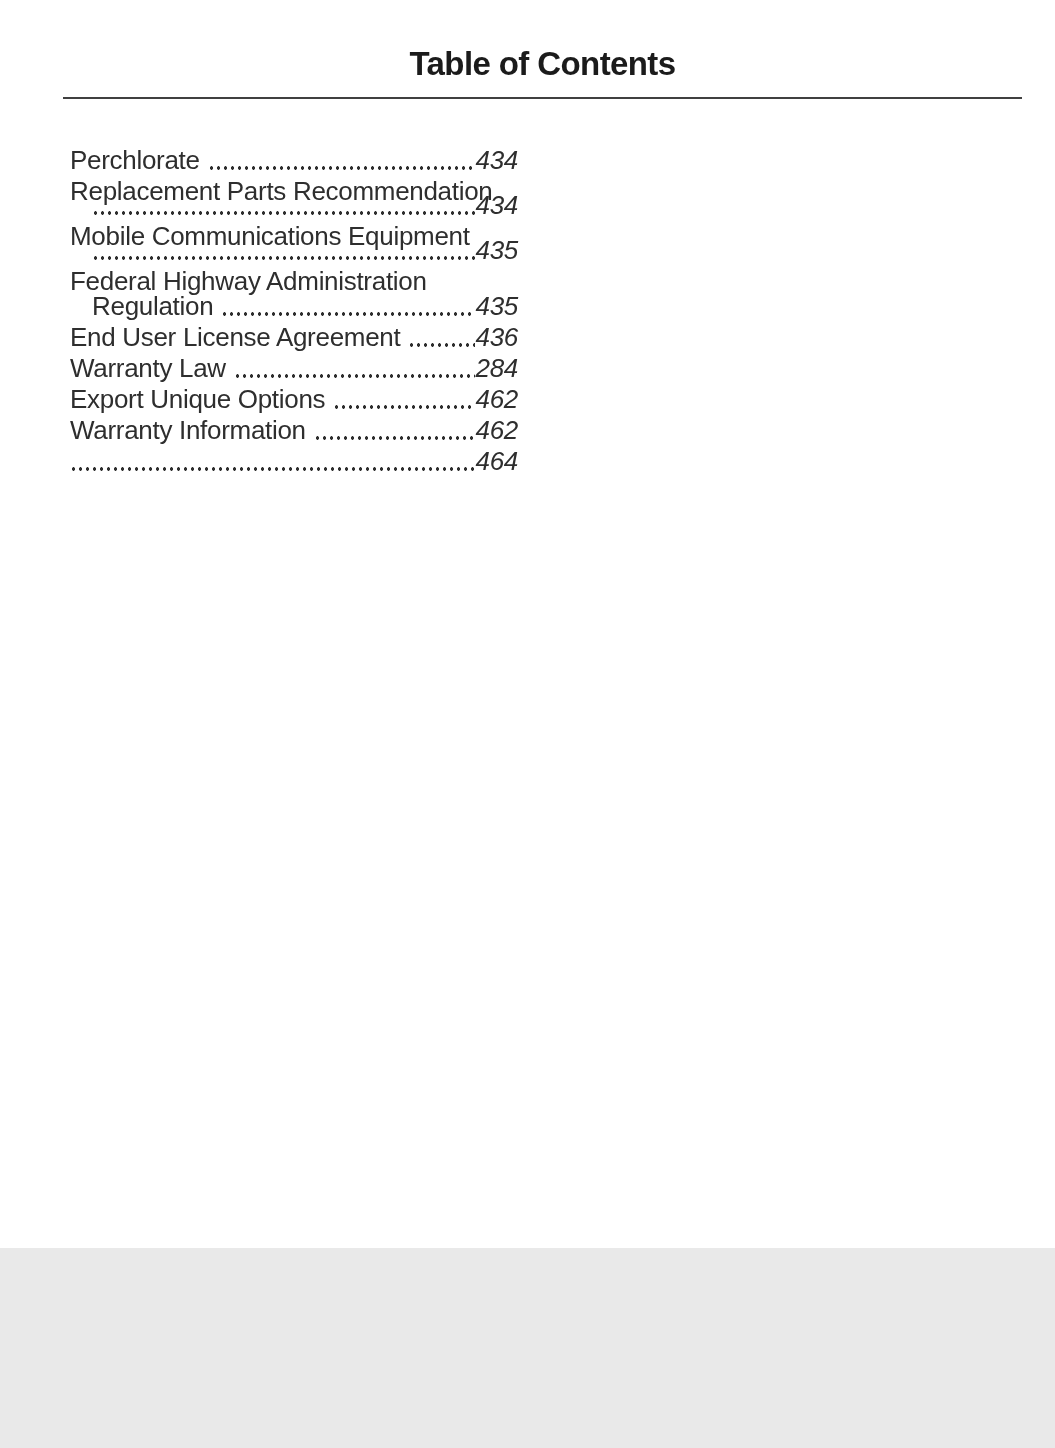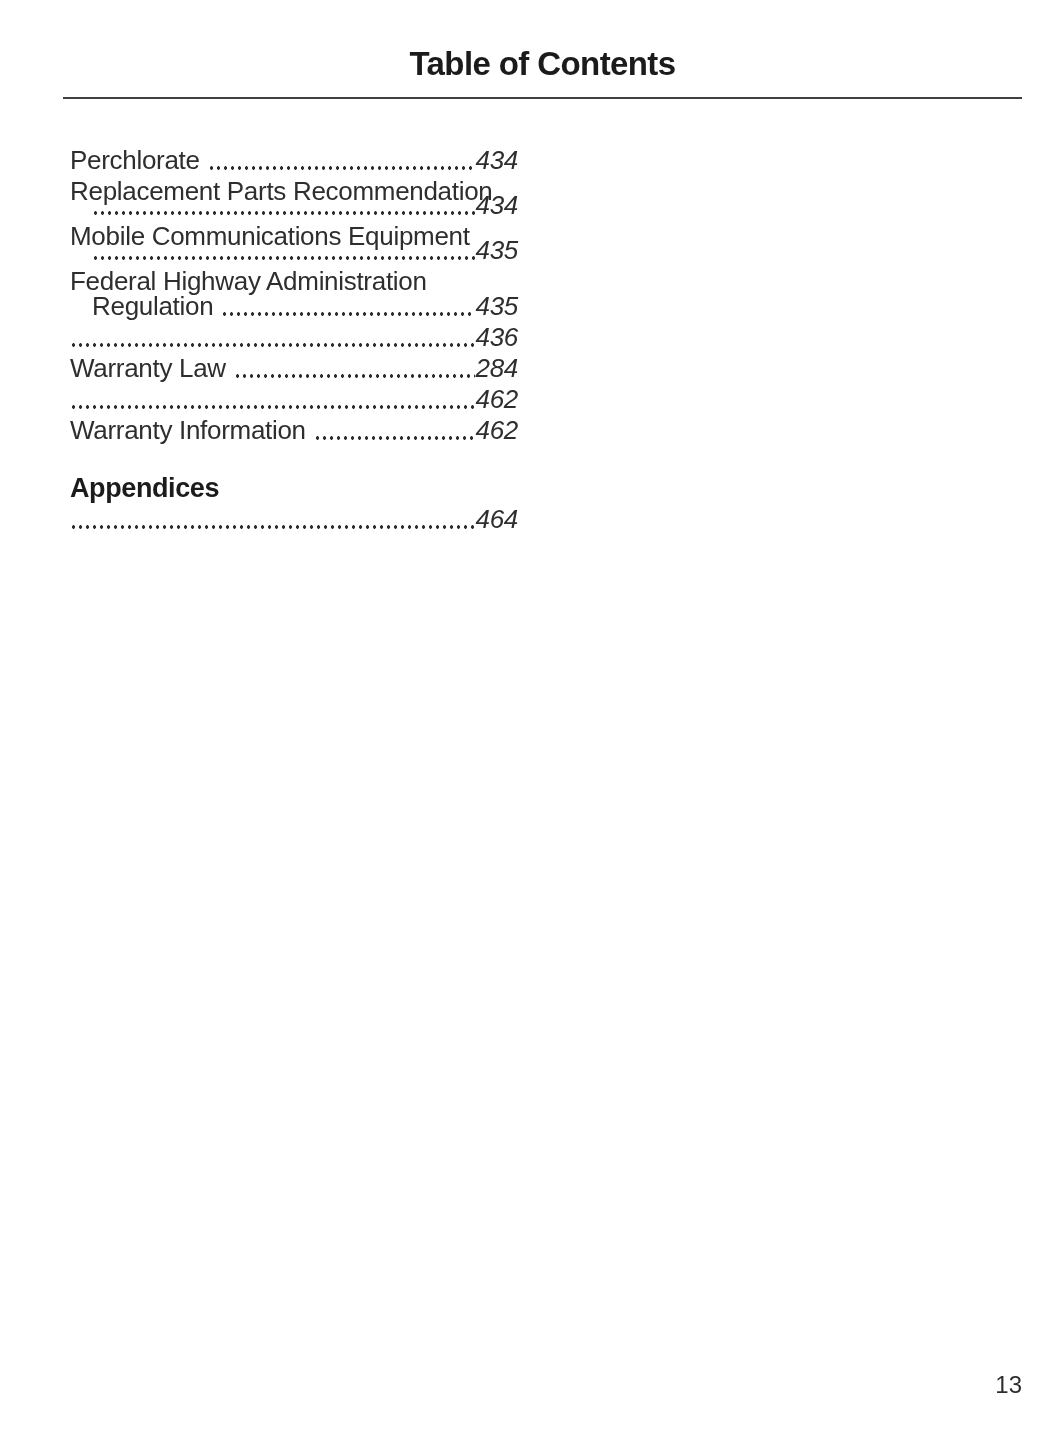--- a/index.html
+++ b/index.html
@@ -5,21 +5,21 @@
   :root{
     --text:#2e2e2e;
     --heading:#1b1b1b;
     --divider:#404040;
     --bg:#ffffff;
   }
   html,body{margin:0;padding:0;}
   body{background:#e9e9e9;}
   .page-root{
     position:relative;
-    width:1055px;height:1448px;
+    width:1055px;height:1248px;
     background:var(--bg);
     margin:0 auto;
     overflow:hidden;
     font-family:"Liberation Sans", sans-serif;
     color:var(--text);
   }
   .doc-title{
     position:absolute;
     left:63px;right:33px;top:44px;
     height:40px;line-height:40px;
@@ -117,47 +117,48 @@
         <div class="toc-entry">
           <div class="entry-line1">Federal Highway Administration</div>
           <div class="entry-row continuation">
             <span class="entry-label">Regulation</span>
             <span class="dot-leader"></span>
             <span class="entry-page">435</span>
           </div>
         </div>
         <div class="toc-entry">
           <div class="entry-row">
+            <span class="entry-label">End User License Agreement</span>
             <span class="dot-leader"></span>
             <span class="entry-page">436</span>
           </div>
         </div>
         <div class="toc-entry">
           <div class="entry-row">
             <span class="entry-label">Warranty Law</span>
             <span class="dot-leader"></span>
             <span class="entry-page">284</span>
           </div>
         </div>
         <div class="toc-entry">
           <div class="entry-row">
+            <span class="entry-label">Export Unique Options</span>
             <span class="dot-leader"></span>
             <span class="entry-page">462</span>
           </div>
         </div>
         <div class="toc-entry">
           <div class="entry-row">
             <span class="entry-label">Warranty Information</span>
             <span class="dot-leader"></span>
             <span class="entry-page">462</span>
           </div>
         </div>
       </div>
       <div class="toc-group">
-        <div class="group-heading">Appendices</div>
         <div class="toc-entry">
           <div class="entry-row">
             <span class="dot-leader"></span>
             <span class="entry-page">464</span>
           </div>
         </div>
       </div>
     </div>
 
   <div class="footer-page-number">13</div>

